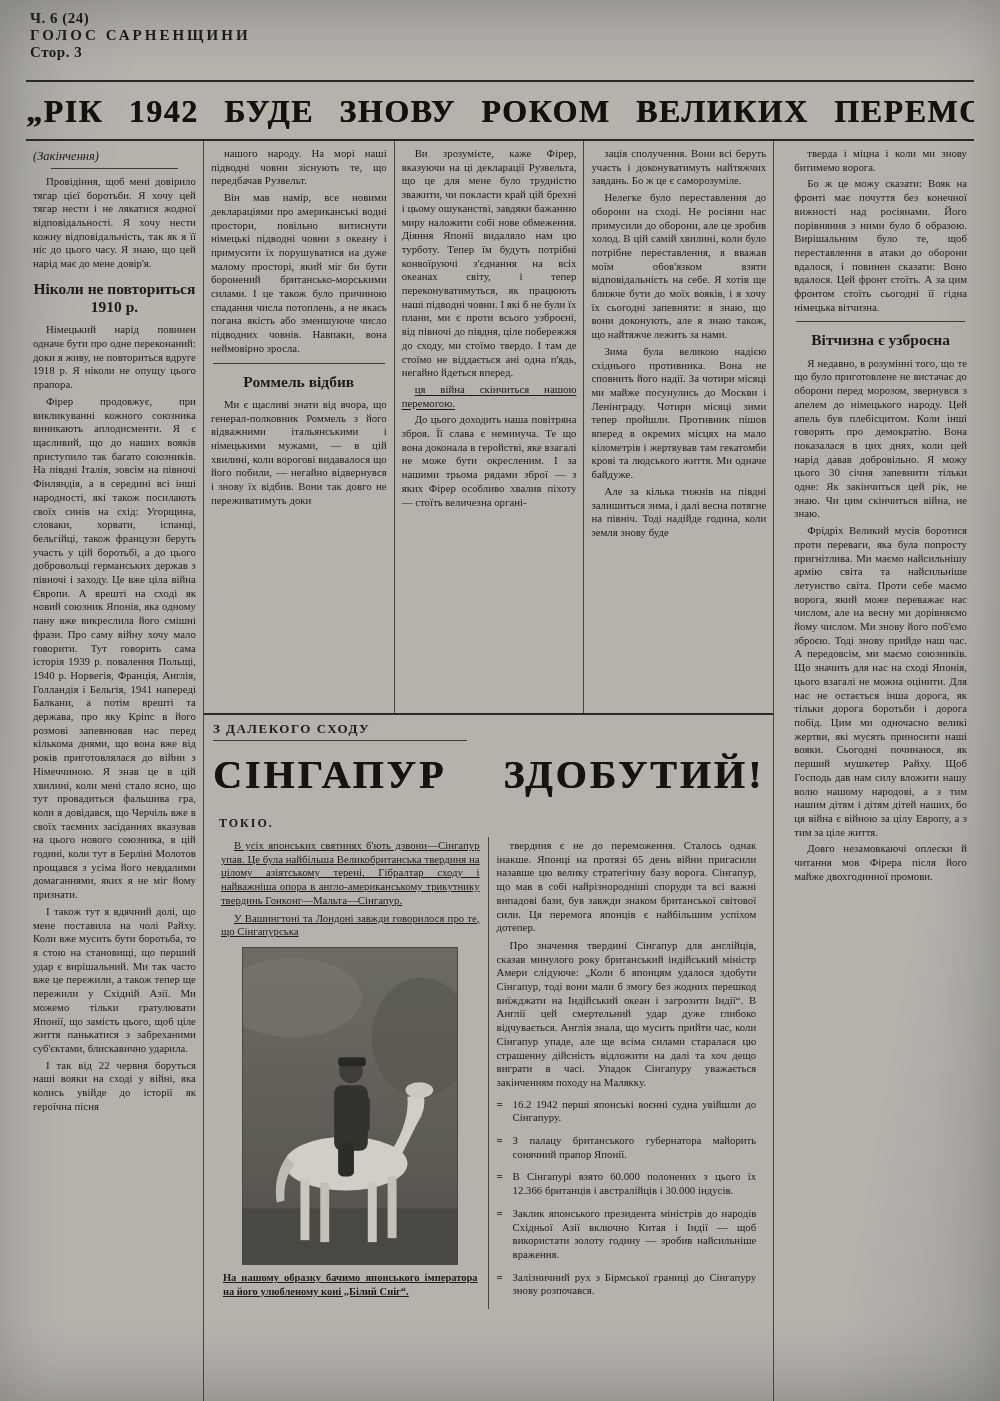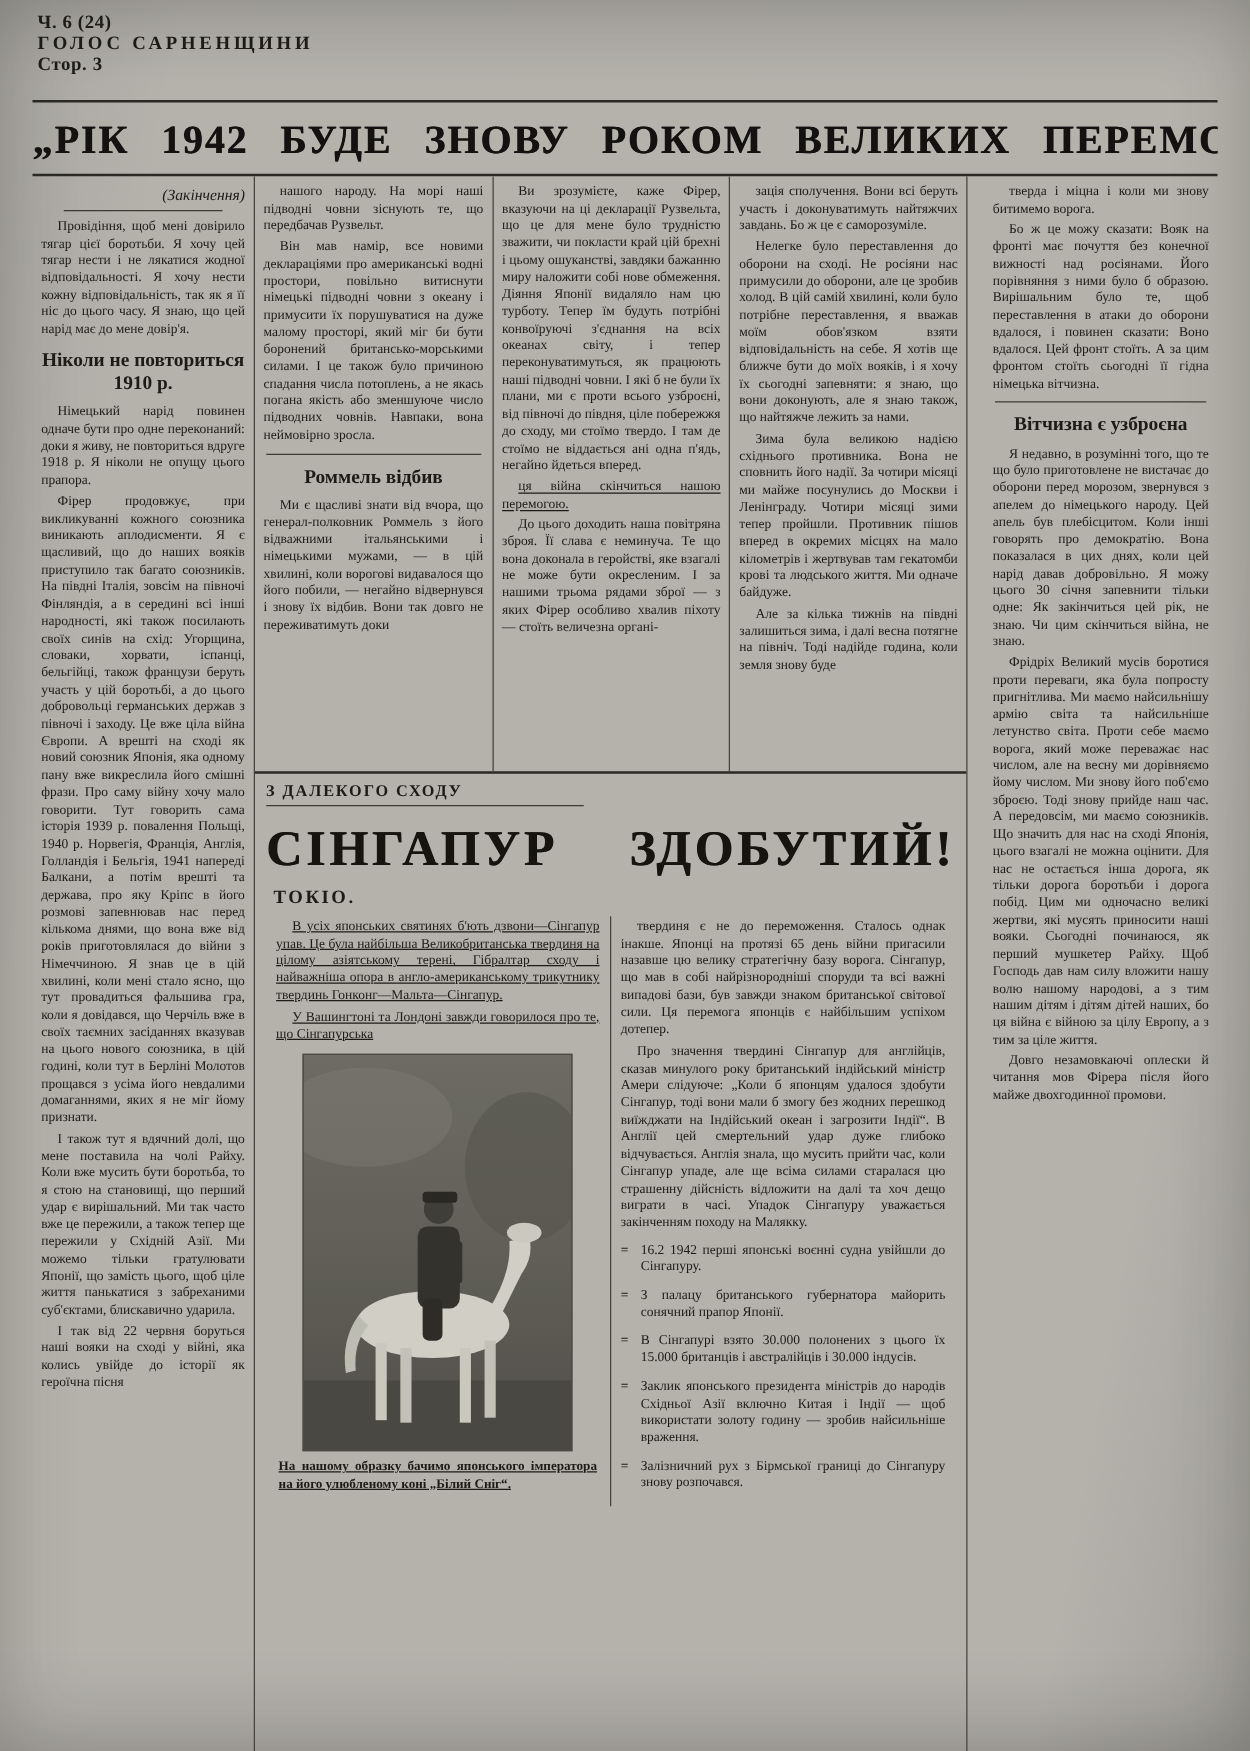--- a/index.html
+++ b/index.html
@@ -33,38 +33,38 @@
     white-space:nowrap; overflow:hidden;
     padding:11px 0 9px 0; color:#141210;
     text-shadow:0.4px 0 0 #141210;
   }
   
   .content{ display:flex; height:1288px; overflow:hidden; border-top:2px solid #2b2923; }
   .col{ font-size:10.8px; line-height:1.27; text-align:justify; padding:6px 7px; overflow:hidden; }
   .col p{ text-indent:13px; margin-bottom:3px; }
   .col-1{ width:180px; }
   .middle{ width:574px; border-left:1px solid #45433c; border-right:1px solid #45433c; display:flex; flex-direction:column; }
-  .mid-top{ display:flex; height:476px; overflow:hidden; }
+  .mid-top{ display:flex; height:572px; overflow:hidden; }
   .mid-top .col{ width:33.333%; }
   .mid-top .col + .col{ border-left:1px solid #45433c; }
   .col-5{ width:190px;margin-left:13px; }
   .subhead{ text-align:center; font-weight:bold; font-size:15.5px; line-height:1.18; margin:9px 0 7px 0; text-indent:0 !important; }
   .divider{ border-top:1px solid #3c3a33; margin:7px 2px 0 2px; }
-  .continuation{ text-align:right; font-style:italic; font-size:12.5px; margin:2px 0 3px 0; }
+  .continuation{ text-align:left; font-style:italic; font-size:12.5px; margin:2px 0 3px 0; }
   .continuation-rule{ border-top:1px solid #3c3a33; width:78%; margin:0 auto 6px auto; }
   .emph{ text-decoration:underline; text-underline-offset:2px; }
   
   .singapore{ flex:1; border-top:2px solid #2b2923; padding:6px 9px 4px 9px; overflow:hidden; }
   .sg-kicker{ font-weight:bold; font-size:13px; letter-spacing:1.5px; padding-bottom:3px; width:46%; border-bottom:1px solid #3c3a33; }
   .sg-headline{
     text-align:center; font-weight:bold; font-size:40px;
     letter-spacing:3px; word-spacing:44px; white-space:nowrap; overflow:hidden;
     margin:10px 0 8px 0; color:#16140f; text-shadow:0.5px 0 0 #16140f;
   }
-  .sg-dateline{ font-weight:bold; font-size:15px; letter-spacing:2px; margin:8px 0 6px 6px; }
+  .sg-dateline{ font-weight:bold; font-size:12px; letter-spacing:2px; margin:18px 0 6px 6px; }
   .sg-cols{ display:flex; }
   .sg-col{ width:50%; font-size:10.8px; line-height:1.27; text-align:justify; padding:2px 8px; overflow:hidden; }
   .sg-col-left{ border-right:1px solid #45433c;text-decoration:underline; }
   .sg-col p{ text-indent:13px; margin-bottom:4px; }
   .photo-frame{
     width:216px; height:318px; margin:8px auto 6px auto;
     border:1px solid #4a4841; background:#605e57;
     box-shadow:0 0 8px rgba(30,28,24,0.4) inset;
   }
   .photo-frame svg{ display:block; width:100%; height:100%; }
@@ -184,21 +184,21 @@
               <div class="bullet">
                 <span class="marker">=</span>
                 <span class="btext">16.2 1942 перші японські воєнні судна увійшли до Сінгапуру.</span>
               </div>
               <div class="bullet">
                 <span class="marker">=</span>
                 <span class="btext">З палацу британського губернатора майорить сонячний прапор Японії.</span>
               </div>
               <div class="bullet">
                 <span class="marker">=</span>
-                <span class="btext">В Сінгапурі взято 30.000 полонених з цього їх 15.000 британців і австралійців і 30.000 індусів.</span>
+                <span class="btext">В Сінгапурі взято 60.000 полонених з цього їх 12.366 британців і австралійців і 30.000 індусів.</span>
               </div>
               <div class="bullet">
                 <span class="marker">=</span>
                 <span class="btext">Заклик японського президента міністрів до народів Східньої Азії включно Китая і Індії — щоб використати золоту годину — зробив найсильніше враження.</span>
               </div>
               <div class="bullet">
                 <span class="marker">=</span>
                 <span class="btext">Залізничний рух з Бірмської границі до Сінгапуру знову розпочався.</span>
               </div>
             </div>

